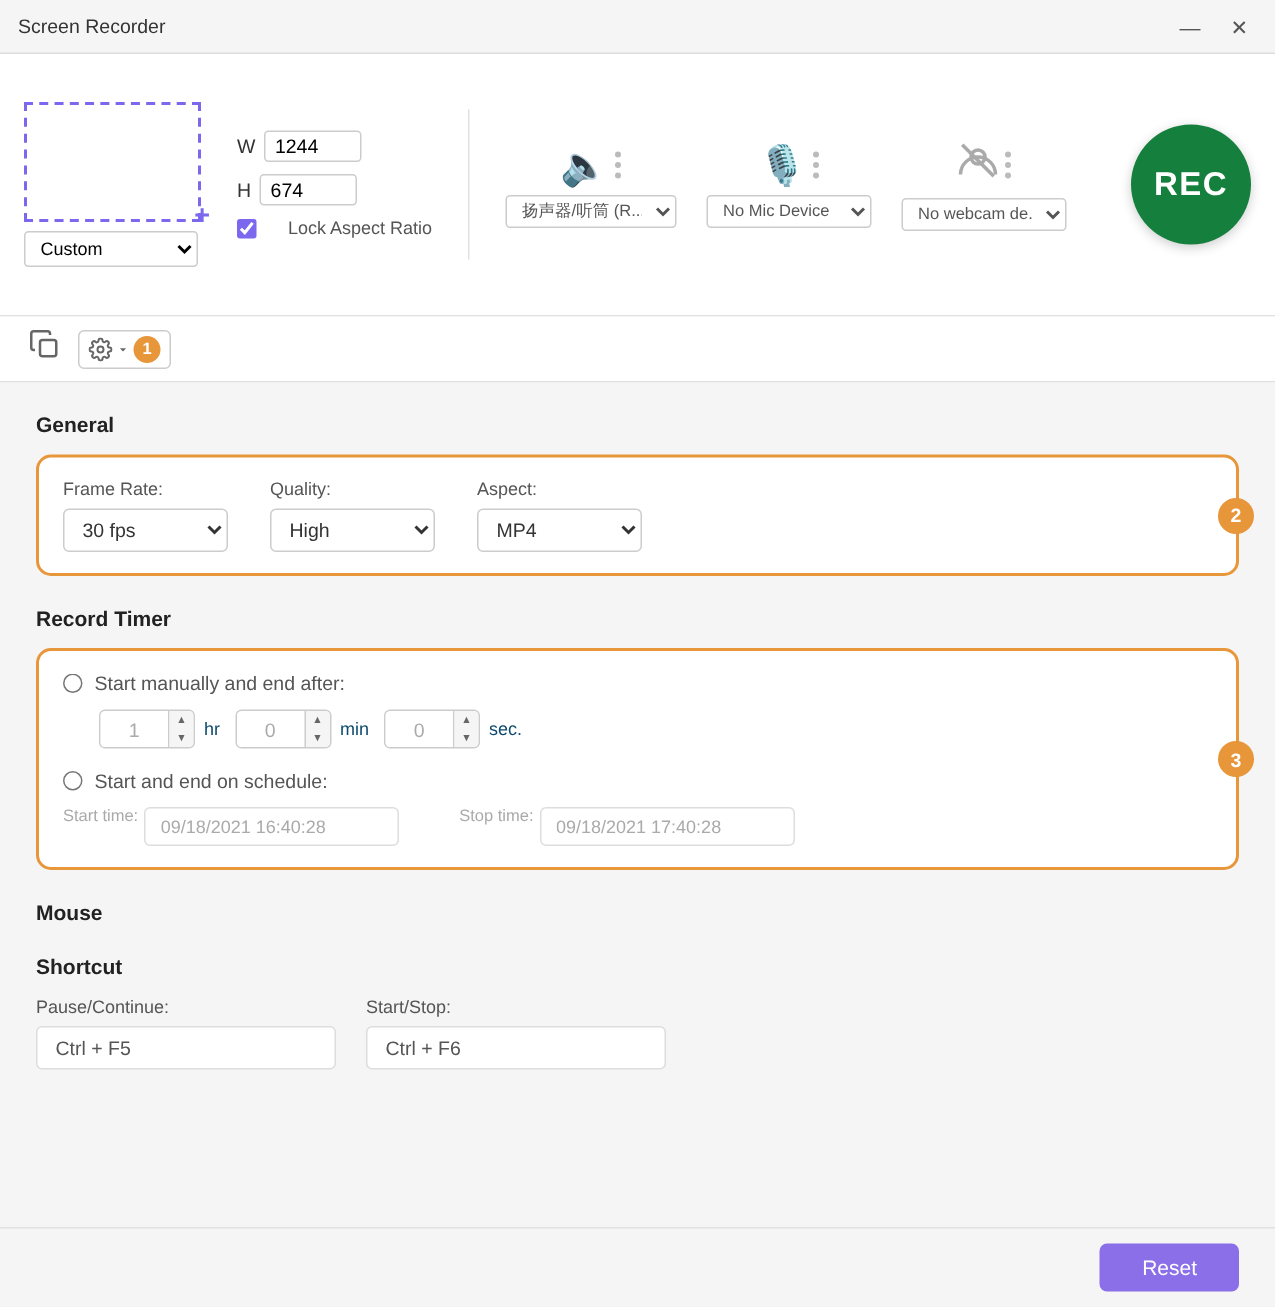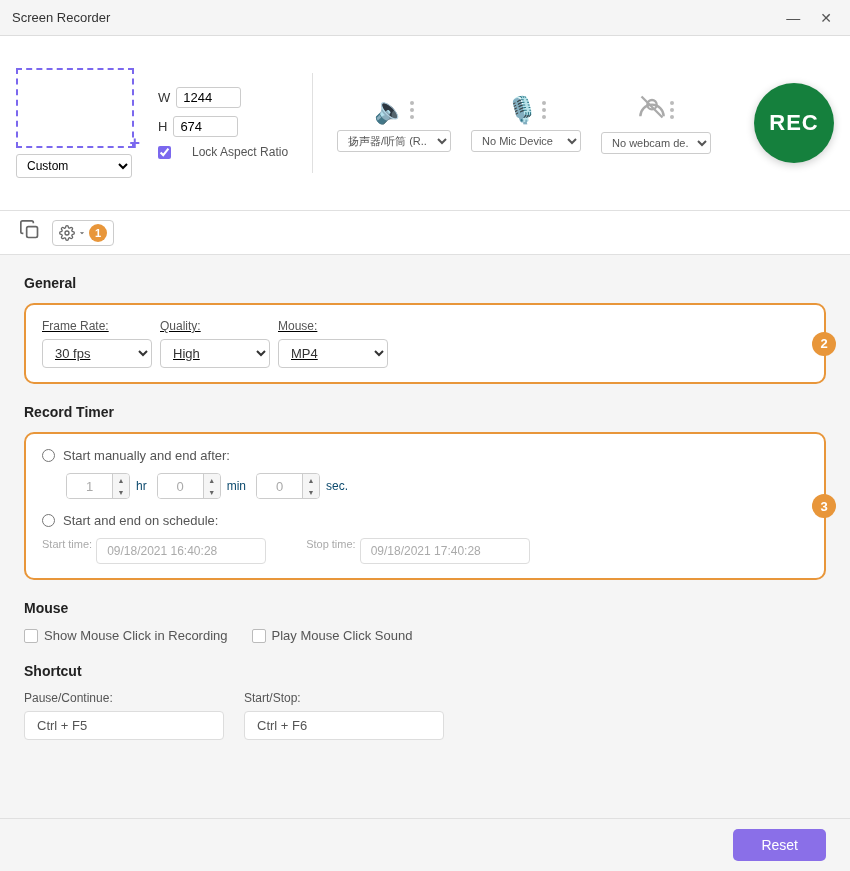--- a/index.html
+++ b/index.html
@@ -262,22 +262,21 @@
       font-weight: bold;
       display: flex;
       align-items: center;
       justify-content: center;
     }
 
     
     .general-row {
       display: flex;
       align-items: center;
-      gap: 8px;
-      text-decoration: underline;
+      gap: 28px;
     }
     .field-group {
       display: flex;
       flex-direction: column;
       gap: 6px;
     }
     .field-label {
       font-size: 12px;
       color: #555;
     }
@@ -569,21 +568,21 @@
       </div>
       <div class="field-group">
         <span class="field-label">Quality:</span>
         <select class="field-select">
           <option>High</option>
           <option>Low</option>
           <option>Medium</option>
         </select>
       </div>
       <div class="field-group">
-        <span class="field-label">Mouse:</span>
+        <span class="field-label">Aspect:</span>
         <select class="field-select">
           <option>MP4</option>
           <option>AVI</option>
           <option>MOV</option>
           <option>FLV</option>
           <option>TS</option>
           <option>GIF</option>
         </select>
       </div>
     </div>
@@ -639,30 +638,20 @@
           <input class="sched-input" type="text" value="09/18/2021 17:40:28" style="">
         </div>
       </div>
 
       <div class="badge-abs">3</div>
     </div>
   </div>
 
   <div class="mouse-section">
     <div class="section-title">Mouse</div>
-    <div class="checkbox-row">
-      <div class="checkbox-item">
-        <div class="check-box"></div>
-        <span>Show Mouse Click in Recording</span>
-      </div>
-      <div class="checkbox-item">
-        <div class="check-box"></div>
-        <span>Play Mouse Click Sound</span>
-      </div>
-    </div>
   </div>
 
   <div class="shortcut-section">
     <div class="section-title">Shortcut</div>
     <div class="shortcut-grid">
       <div class="shortcut-group">
         <span class="shortcut-label">Pause/Continue:</span>
         <input class="shortcut-input" type="text" value="Ctrl + F5" style="">
       </div>
       <div class="shortcut-group">

